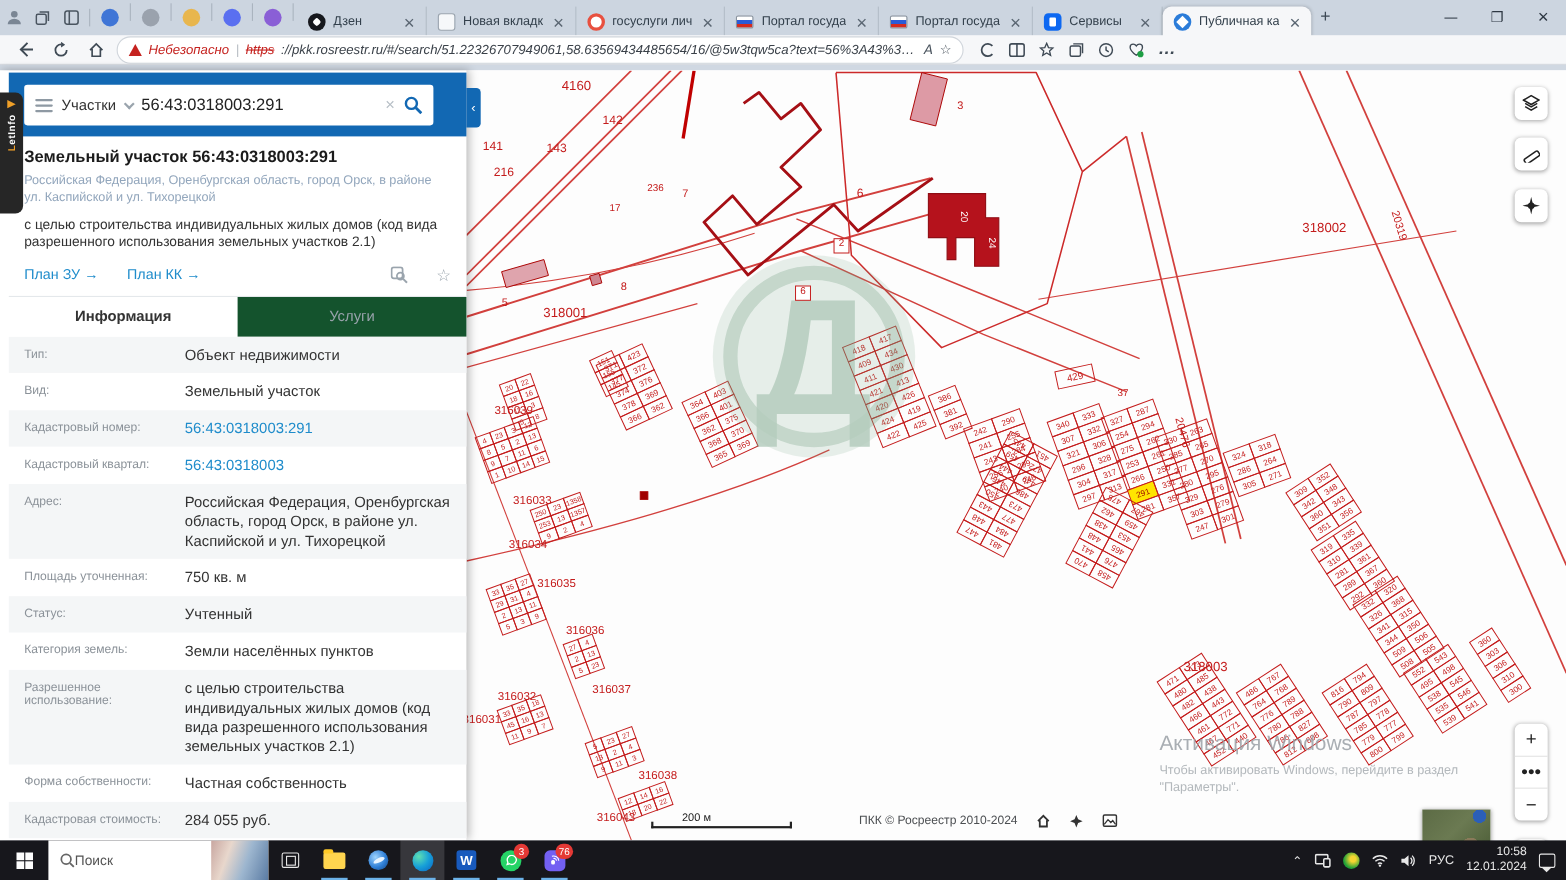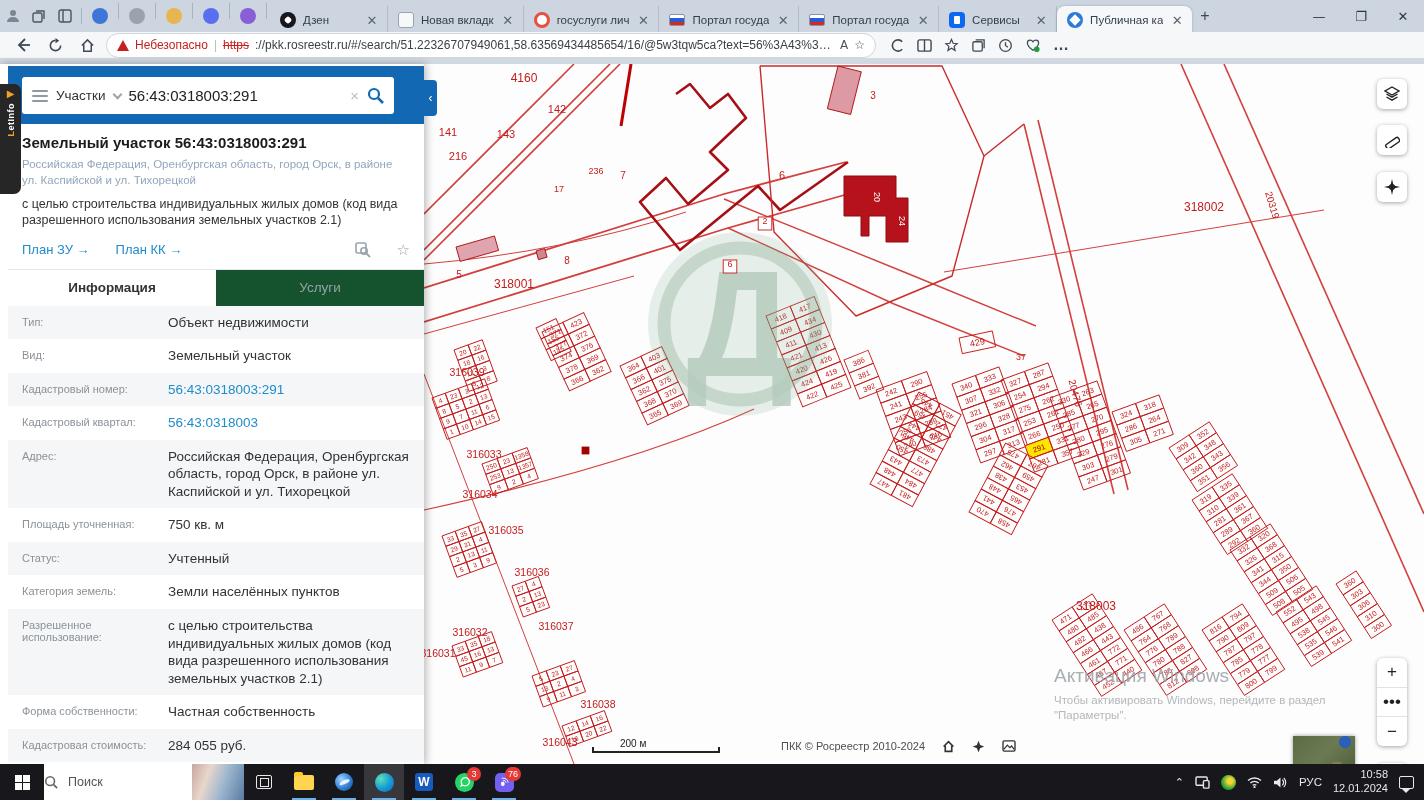--- a/index.html
+++ b/index.html
@@ -25,21 +25,21 @@
   .fav.pkk::after { content:""; position:absolute; left:4px; top:4px; width:8px; height:8px; background:#fff; transform:rotate(45deg); }
   .tab { height:28px; margin-top:4px; display:flex; align-items:center; gap:7px; padding:0 8px 0 10px; max-width:148px; min-width:118px; color:#33404c; font-size:11.5px; border-right:1px solid #b3bdc8; }
   .tab .tlabel { white-space:nowrap; overflow:hidden; flex:1; }
   .tab .tclose { color:#5a6672; font-size:13px; width:14px; text-align:center; border-radius:3px; }
   .tab.active { background:#f6f7f9; border-radius:8px 8px 0 0; border-right:none; box-shadow:0 0 3px rgba(0,0,0,.18); }
   #newtab-btn { font-size:16px; color:#3c4854; margin:0 8px; }
   #wincontrols { margin-left:auto; display:flex; height:32px; }
   .wc { width:42px; height:32px; display:flex; align-items:center; justify-content:center; color:#2d3742; font-size:13px; font-family:"DejaVu Sans",sans-serif; }
 
   
-  #toolbar { position:absolute; left:0; top:32px; width:1424px; height:27px; background:#f6f7f9; border-bottom:1px solid #d4d9df; display:flex; align-items:center; padding:8px 10px; gap:6px; }
+  #toolbar { position:absolute; left:0; top:32px; width:1424px; height:27px; background:#f6f7f9; border-bottom:1px solid #d4d9df; display:flex; align-items:center; padding:8px 10px; gap:6px;font-style:italic; }
   .nav-ico { width:26px; height:26px; display:flex; align-items:center; justify-content:center; color:#3f4a55; }
   #urlpill { flex:1; max-width:770px; height:25px; background:#ffffff; border:1px solid #d0d5db; border-radius:13px; display:flex; align-items:center; padding:0 10px; gap:6px; font-size:12px; color:#222; }
   #warn-tri { width:0; height:0; border-left:6px solid transparent; border-right:6px solid transparent; border-bottom:11px solid #c5221f; position:relative; }
   #unsafe { color:#c5221f; }
   .pillsep { color:#b6bcc2; }
   #https-struck { color:#c5221f; text-decoration:line-through; }
   #urltext { white-space:nowrap; overflow:hidden; text-overflow:ellipsis; flex:1; color:#3a4149; }
   .pill-ico { color:#4a545e; font-size:12px; font-family:"DejaVu Sans",sans-serif; }
   .tb-right { display:flex; align-items:center; gap:12px; margin-left:8px; color:#3f4a55; }
 
@@ -102,21 +102,21 @@
   #scalebar .lbl { margin-left:28px; }
   #scalebar .bar { height:2px; background:#222; margin-top:2px; position:relative; }
   #scalebar .bar::before, #scalebar .bar::after { content:""; position:absolute; top:-4px; width:2px; height:6px; background:#222; }
   #scalebar .bar::before { left:0; } #scalebar .bar::after { right:0; }
 
   
   #taskbar { position:absolute; left:0; top:764px; width:1424px; height:36px; background:#17171c; display:flex; align-items:stretch; color:#e8e8e8; }
   #start { width:44px; display:flex; align-items:center; justify-content:center; }
   .winlogo { width:15px; height:15px; display:grid; grid-template-columns:7px 7px; grid-template-rows:7px 7px; gap:1px; }
   .winlogo i { background:#fdfdfd; }
-  #tsearch { width:200px; background:#fff; margin:0; display:flex; align-items:center; gap:10px; color:#555; font-size:12.5px; position:relative; overflow:hidden; }
+  #tsearch { width:200px; background:#fff; margin:0; display:flex; align-items:center; padding-left:10px; gap:0; color:#555; font-size:12.5px; position:relative; overflow:hidden; }
   #tsearch .photo { position:absolute; right:0; top:0; width:52px; height:36px;
     background:linear-gradient(110deg,#c8a6a0 0%,#e8d7cc 30%,#9db6cf 60%,#5a7ba3 100%); }
   .tapp { width:40px; display:flex; align-items:center; justify-content:center; position:relative; }
   .tapp.active { background:rgba(255,255,255,.14); }
   .tapp .runbar { position:absolute; bottom:0; left:8px; right:8px; height:2px; background:#6cb2e8; }
   .badge { position:absolute; top:3px; right:3px; min-width:14px; height:14px; border-radius:7px; background:#e53935; color:#fff; font-size:9px; display:flex; align-items:center; justify-content:center; padding:0 3px; }
   .ico-folder { width:20px; height:15px; background:#ffd54f; border-radius:2px; position:relative; }
   .ico-folder::before { content:""; position:absolute; left:0; top:-3px; width:9px; height:4px; background:#ffca28; border-radius:2px 2px 0 0; }
   .ico-photos { width:18px; height:18px; border-radius:50%; background:radial-gradient(circle at 35% 35%, #9fd4ff, #2f7fd6 55%, #14427e); position:relative; }
   .ico-photos::after { content:""; position:absolute; left:4px; top:7px; width:11px; height:4px; background:#e8f4ff; border-radius:50% 50% 50% 50%/60% 60% 40% 40%; transform:rotate(-25deg); }

